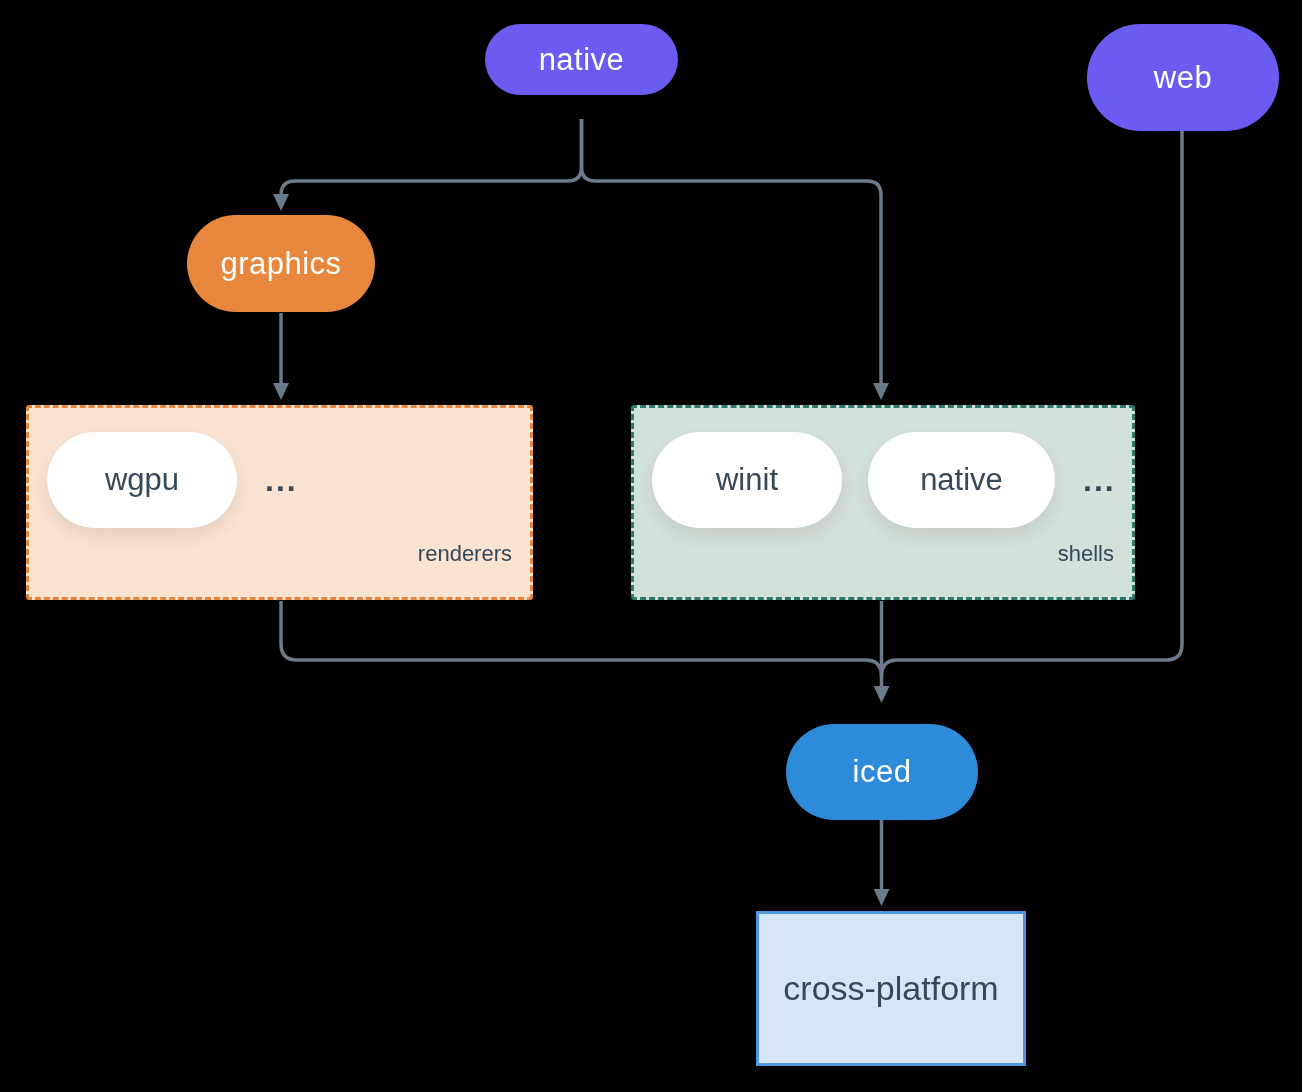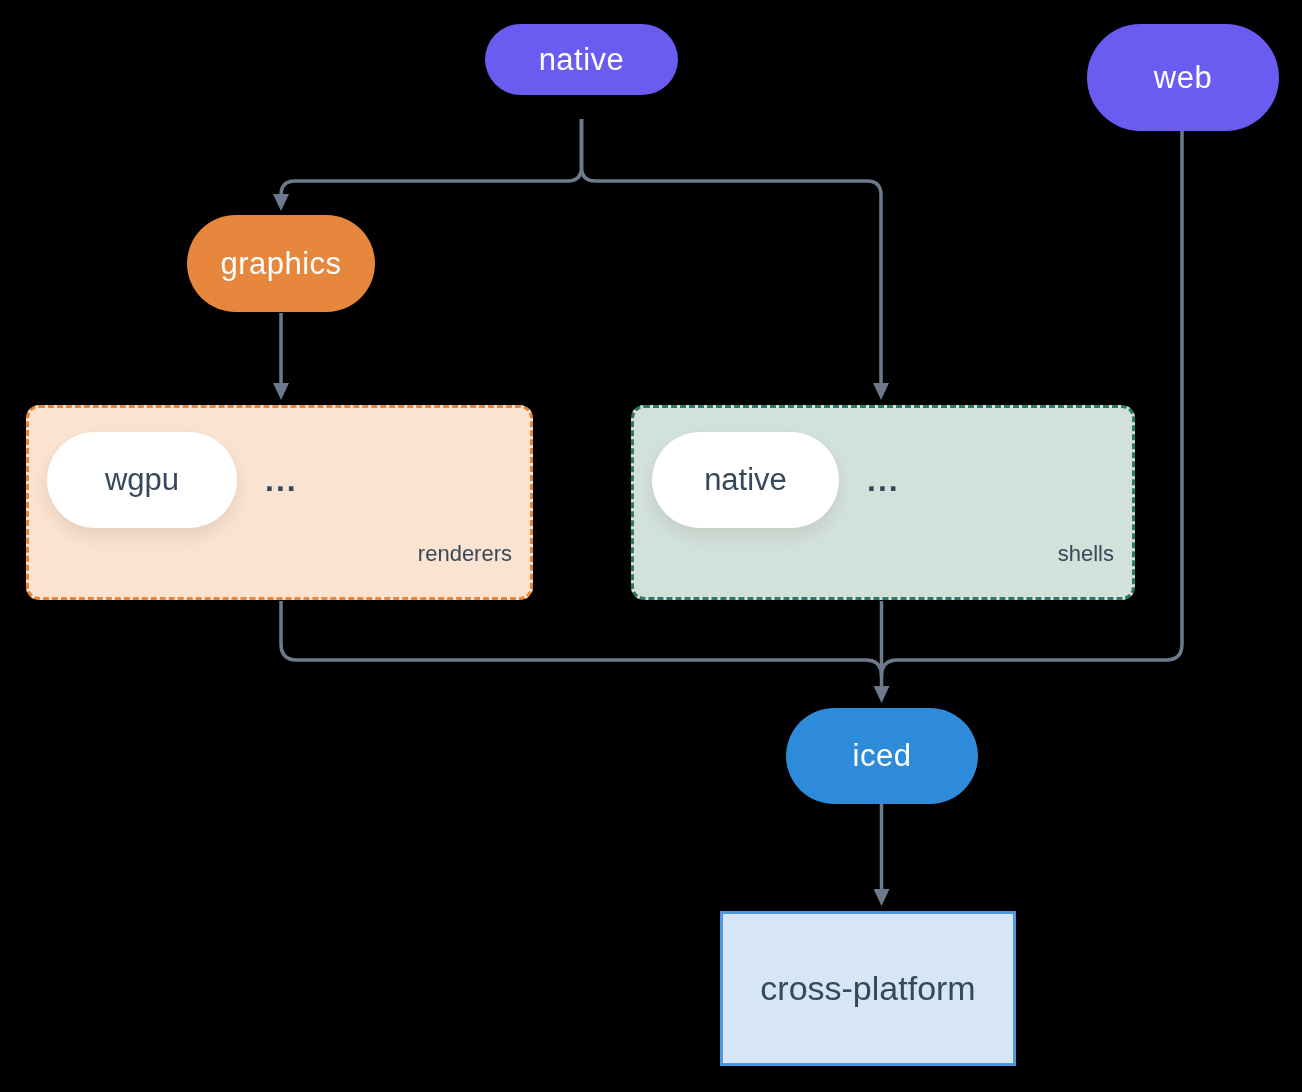--- a/index.html
+++ b/index.html
@@ -25,26 +25,26 @@
     display: flex;
     align-items: center;
     justify-content: center;
     color: var(--pill-text, #fff);
     font-size: 31px;
     letter-spacing: 0.5px;
   }
   .pill-native { left: 485px; top: 24px; width: 193px; height: 71px; background: var(--node-purple, #6A5BF1); }
   .pill-web    { left: 1087px; top: 24px; width: 192px; height: 107px; background: var(--node-purple, #6A5BF1); }
   .pill-graphics { left: 187px; top: 215px; width: 188px; height: 97px; background: var(--node-orange, #E6873D); text-align: center; }
-  .pill-iced   { left: 786px; top: 708px; width: 192px; height: 96px; background: var(--node-blue, #2E8BD9); }
+  .pill-iced   { left: 786px; top: 724px; width: 192px; height: 96px; background: var(--node-blue, #2E8BD9); }
 
   .group {
     position: absolute;
     box-sizing: border-box;
-    border-radius: 13px;
+    border-radius: 3px;
     padding-left: 9px;
   }
   .group-renderers {
     left: 26px; top: 405px; width: 507px; height: 195px;
     background: var(--renderers-fill, #FAE3D1);
     border: 3px dashed var(--renderers-border, #E6873D);
   }
   .group-shells {
     left: 631px; top: 405px; width: 504px; height: 195px;
     background: var(--shells-fill, #D3E1DB);
@@ -78,21 +78,21 @@
   }
   .group-label {
     position: absolute;
     right: 18px; bottom: 30px;
     color: var(--dark-text, #36485A);
     font-size: 22px;
     margin-left: 6px;
   }
   .app-box {
     position: absolute;
-    left: 720px; top: 911px; width: 296px; height: 155px;
+    left: 756px; top: 911px; width: 270px; height: 155px;
     box-sizing: border-box;
     background: var(--app-fill, #D6E6F7);
     border: 3px solid var(--app-border, #4D97DE);
     display: flex;
     flex-direction: column;
     align-items: center;
     justify-content: center;
     color: var(--dark-text, #36485A);
     font-size: 34px;
     line-height: 47px;
@@ -136,20 +136,23 @@
       <div class="chip">
         <span>wgpu</span>
       </div>
       <span class="ellipsis">...</span>
     </div>
     <span class="group-label">renderers</span>
   </div>
 
   <div class="group group-shells">
     <div class="chip-row">
+      <div class="chip">
+        <span>winit</span>
+      </div>
       <div class="chip narrow">
         <span>native</span>
       </div>
       <span class="ellipsis">...</span>
     </div>
     <span class="group-label">shells</span>
   </div>
 
   <div class="pill pill-iced">
     <span>iced</span>

